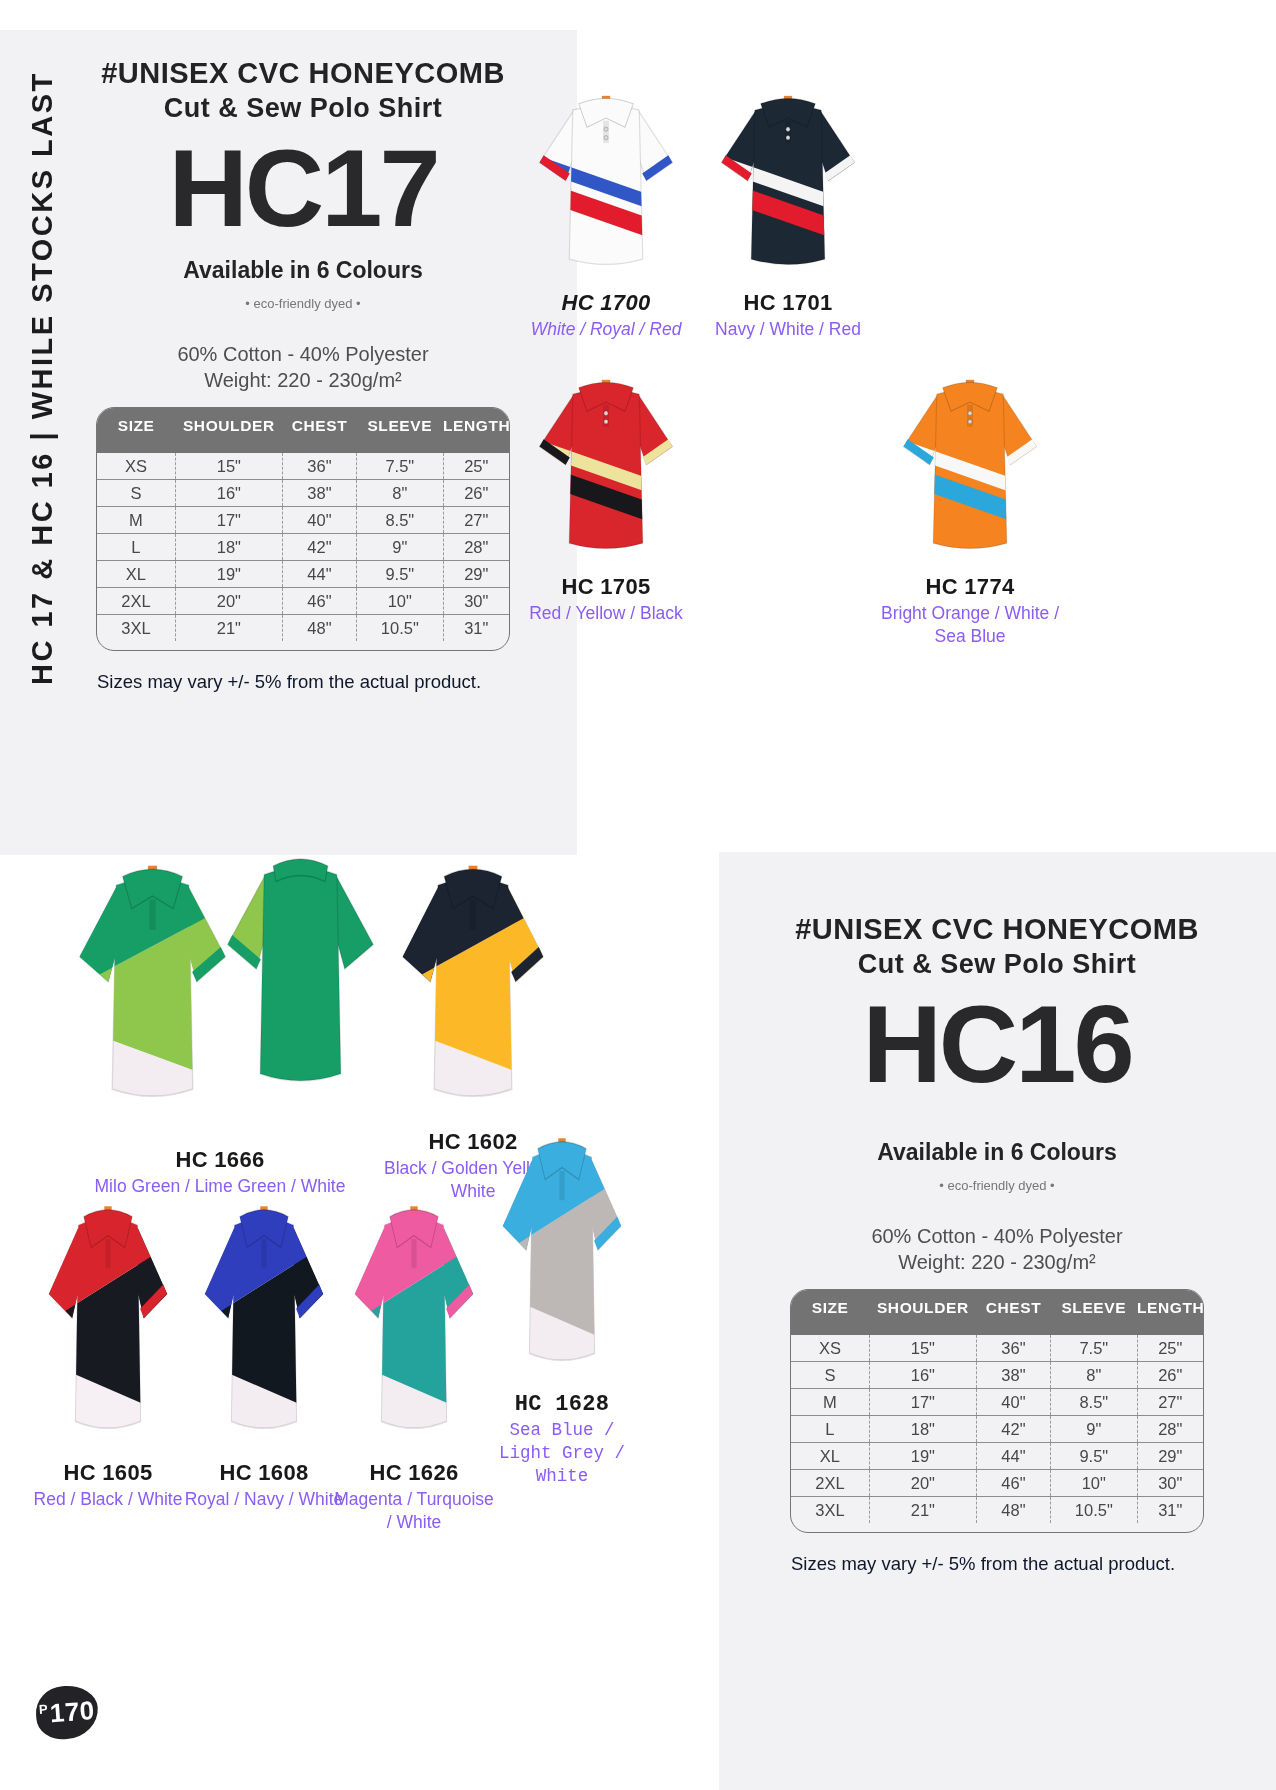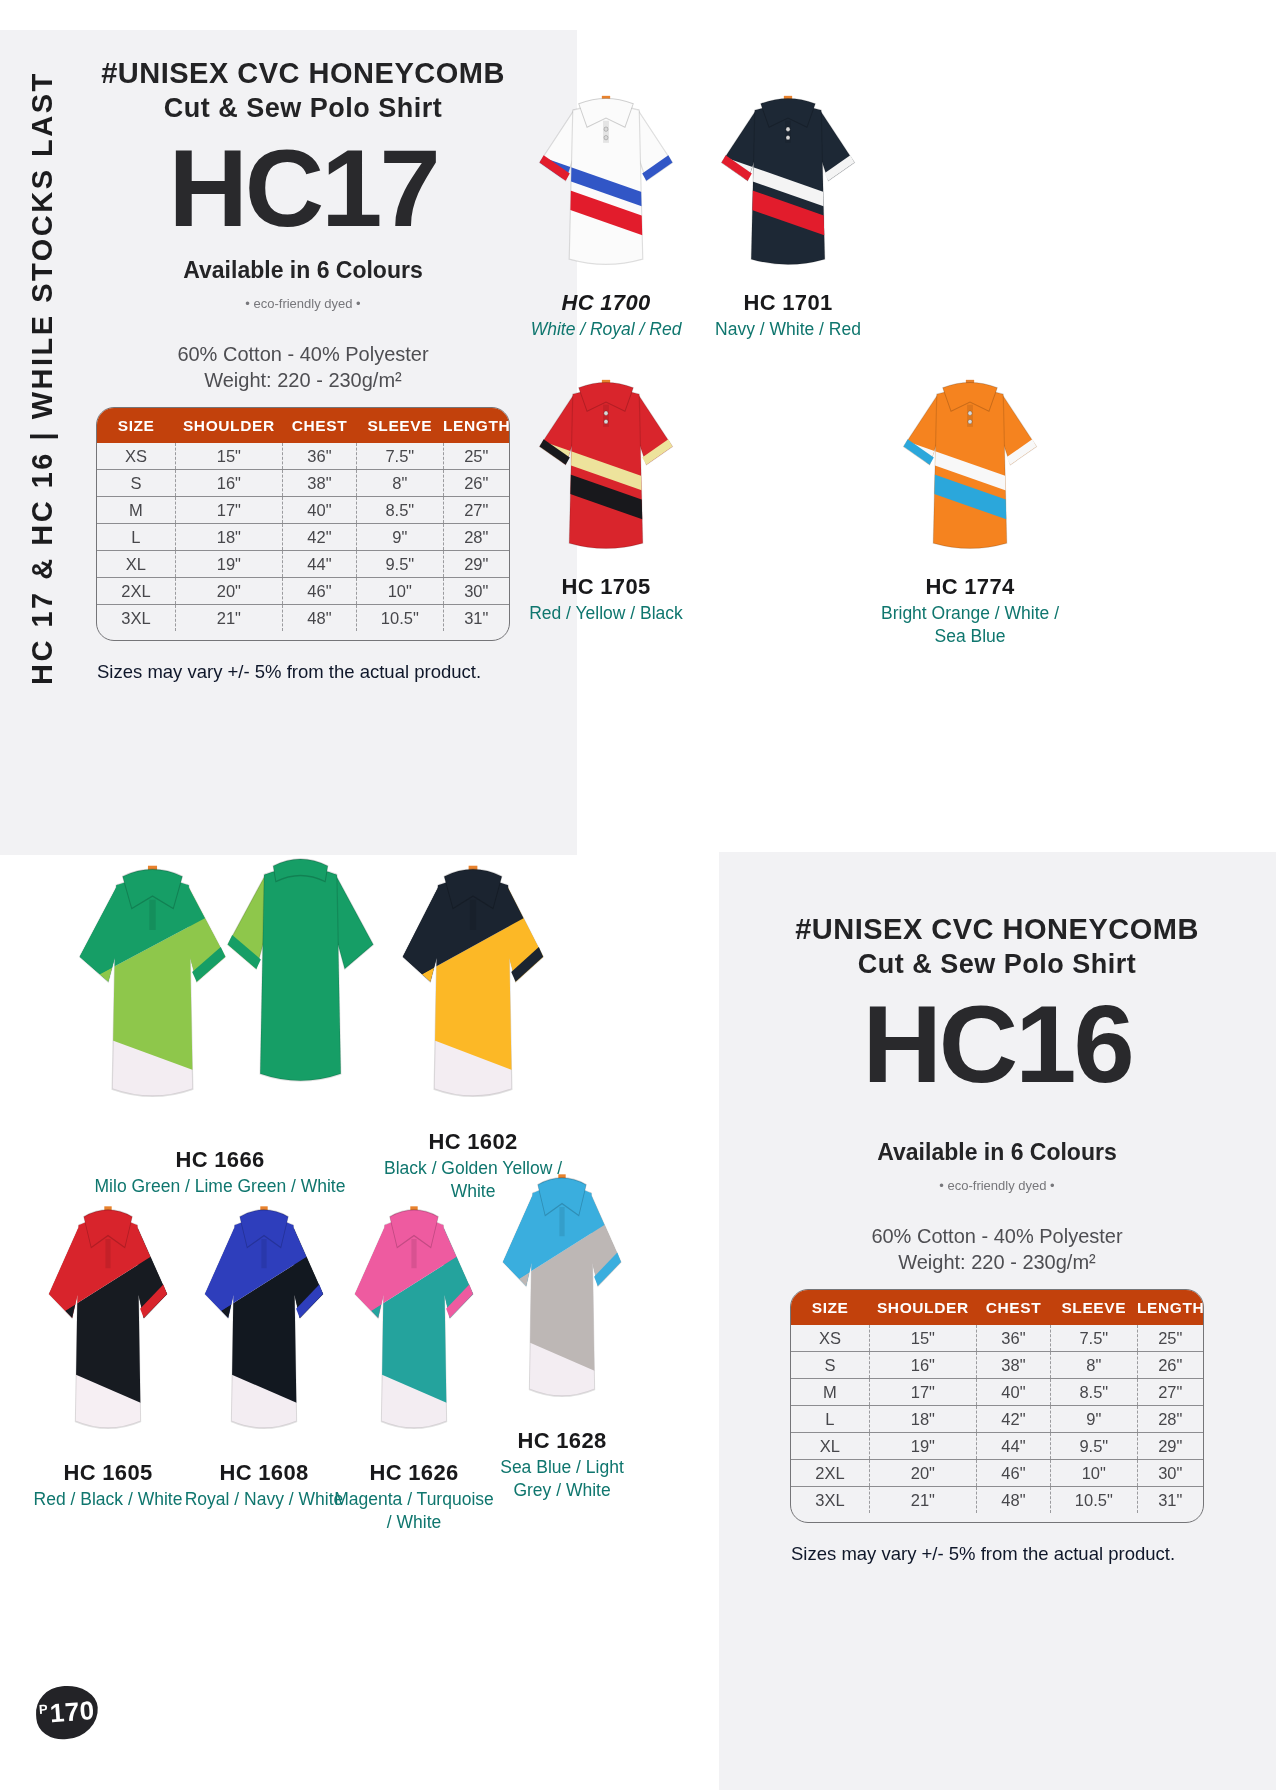--- a/index.html
+++ b/index.html
@@ -18,31 +18,31 @@
   #hc17-col{left:88px;top:56px;}
   #hc16-col{left:782px;top:912px;}
   .h1{font-size:29px;font-weight:800;letter-spacing:.5px;color:#232325;line-height:1.24;}
   .h2{font-size:27px;font-weight:800;letter-spacing:.5px;color:#232325;line-height:1.24;}
   .model{font-size:110px;font-weight:800;letter-spacing:-3px;line-height:1;color:#29292c;margin-top:8px;}
   .avail{font-size:23px;font-weight:800;color:#242426;margin-top:14px;}
   .eco{font-size:13px;color:#77777b;margin-top:12px;}
   .specs{font-size:20px;color:#4e4e52;margin-top:30px;line-height:1.3;}
   .tbl-wrap{width:412px;margin:14px auto 0;border:1.5px solid #757578;border-radius:18px;overflow:hidden;background:transparent;}
   .size-table{width:100%;border-collapse:collapse;table-layout:fixed;margin-bottom:9px;}
-  .size-table thead th{background:#c2410c;color:#fff;font-size:15.5px;font-weight:700;
-     letter-spacing:.6px;padding:9px 0 8px;margin-left:47px;}
+  .size-table thead th{background:#737373;color:#fff;font-size:15.5px;font-weight:700;
+     letter-spacing:.6px;padding:9px 0 18px;margin-left:47px;}
   .size-table td{font-size:16.5px;color:#47474b;padding:3.5px 0;text-align:center;
      border-bottom:1px solid #8d8d90;}
   .size-table tr:last-child td{border-bottom:none;}
   .size-table tbody td + td{border-left:1px dashed #9b9b9e;}
   .note{font-size:18.5px;color:#0f172a;margin:20px auto 0;width:412px;text-align:left;}
 
   .card{position:absolute;text-align:center;}
   .card .pname{font-size:22px;font-weight:800;color:#19191b;margin-top:6px;letter-spacing:.3px;}
-  .card .pcolors{font-size:17.5px;color:#0f766e;line-height:1.3;margin-top:2px;}
+  .card .pcolors{font-size:17.5px;color:#8b5cf6;line-height:1.3;margin-top:2px;}
   .shirt{display:block;margin:0 auto;}
   .ol{stroke:rgba(0,0,0,0.12);stroke-width:1;}
   .col{stroke:rgba(0,0,0,0.18);stroke-width:.8;}
   .neck{fill:#e8822d;}
   .plk{fill:rgba(0,0,0,0.09);}
   .btn{fill:#d9d9d9;stroke:rgba(0,0,0,0.3);stroke-width:.5;}
 
   .dual{position:relative;}
   .dual svg{position:absolute;}
 
@@ -347,21 +347,21 @@
       </g>
       <use href="#p-cufr" fill="#ee5ba0"></use>
       <use href="#p-neckr" class="neck"></use>
       <use href="#p-collar" class="col" fill="#ee5ba0"></use>
       <use href="#p-placket" class="plk"></use>
     </svg>
     <div class="pname">HC 1626</div>
     <div class="pcolors">Magenta / Turquoise / White</div>
   </div>
 
-  <div class="card" style="left:482px;top:1164px;width:160px;">
+  <div class="card" style="left:482px;top:1128px;width:160px;font-family:Liberation Mono, monospace;">
     <svg class="shirt" width="158" height="258" viewBox="0 0 150 150" preserveAspectRatio="none">
       <use href="#p-ls" class="ol" fill="#3aaede"></use>
       <use href="#p-rs" class="ol" fill="#bdb7b5"></use>
       <use href="#p-torso" class="ol" fill="#f3edf2"></use>
       <g clip-path="url(#clip-body)">
         <use href="#p-bmid" fill="#bdb7b5"></use>
         <use href="#p-btop" fill="#3aaede"></use>
       </g>
       <use href="#p-cufr" fill="#3aaede"></use>
       <use href="#p-neckr" class="neck"></use>

